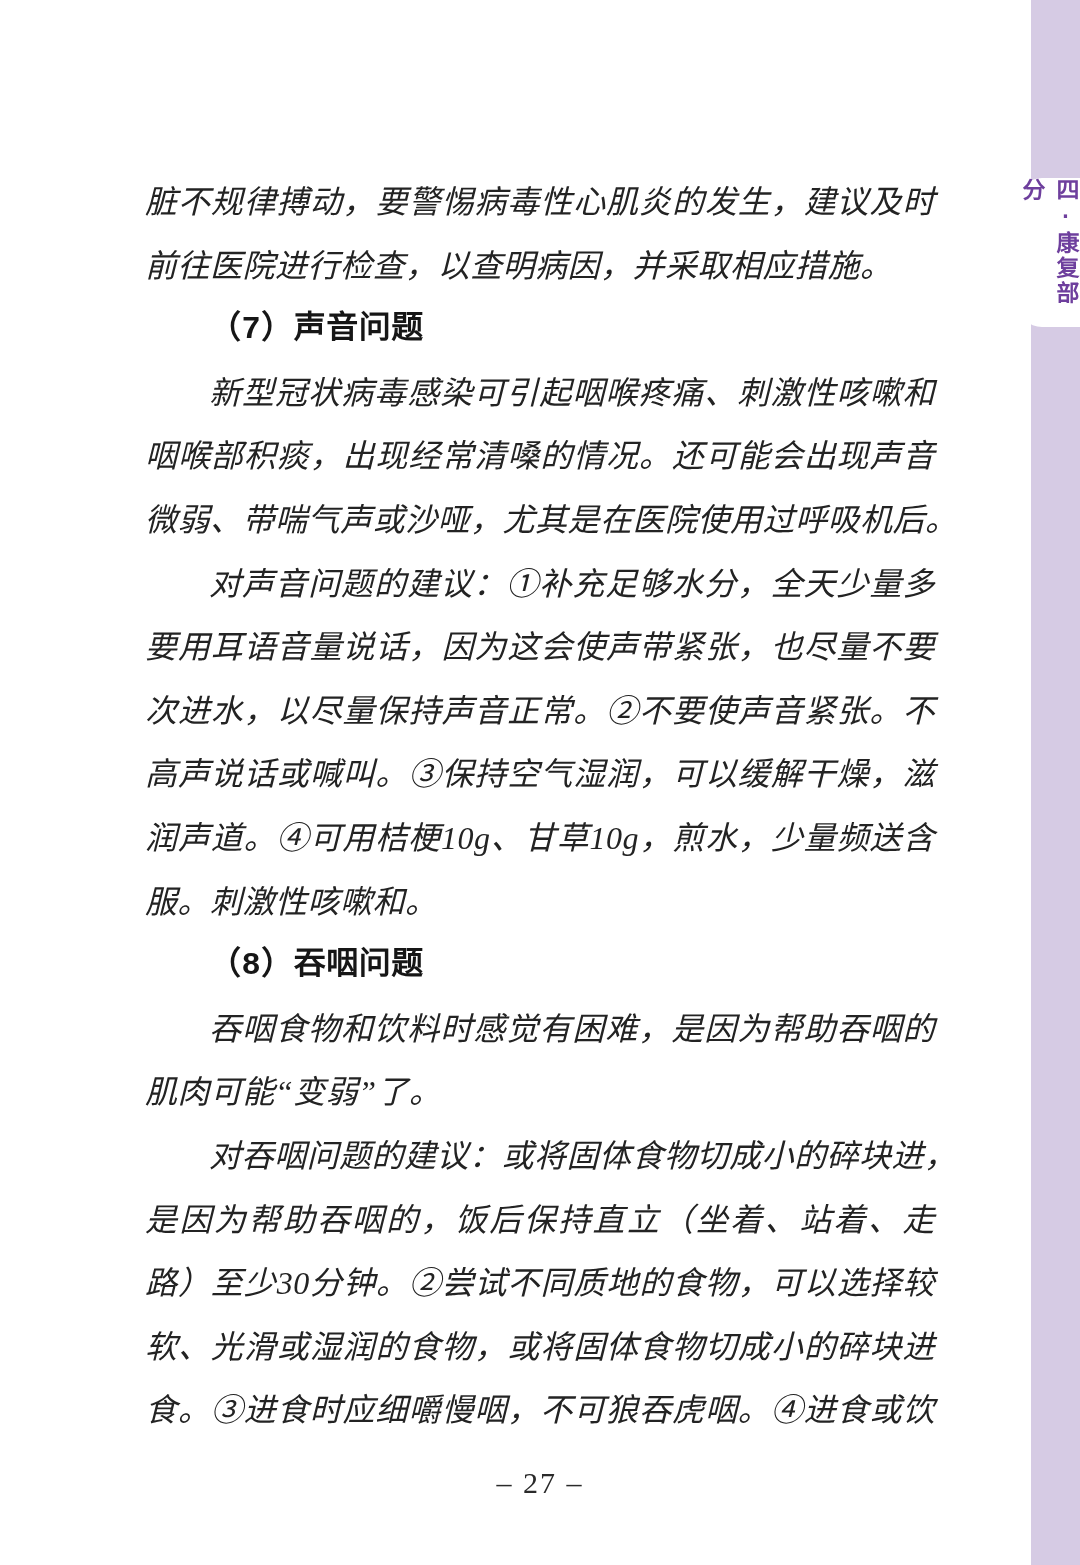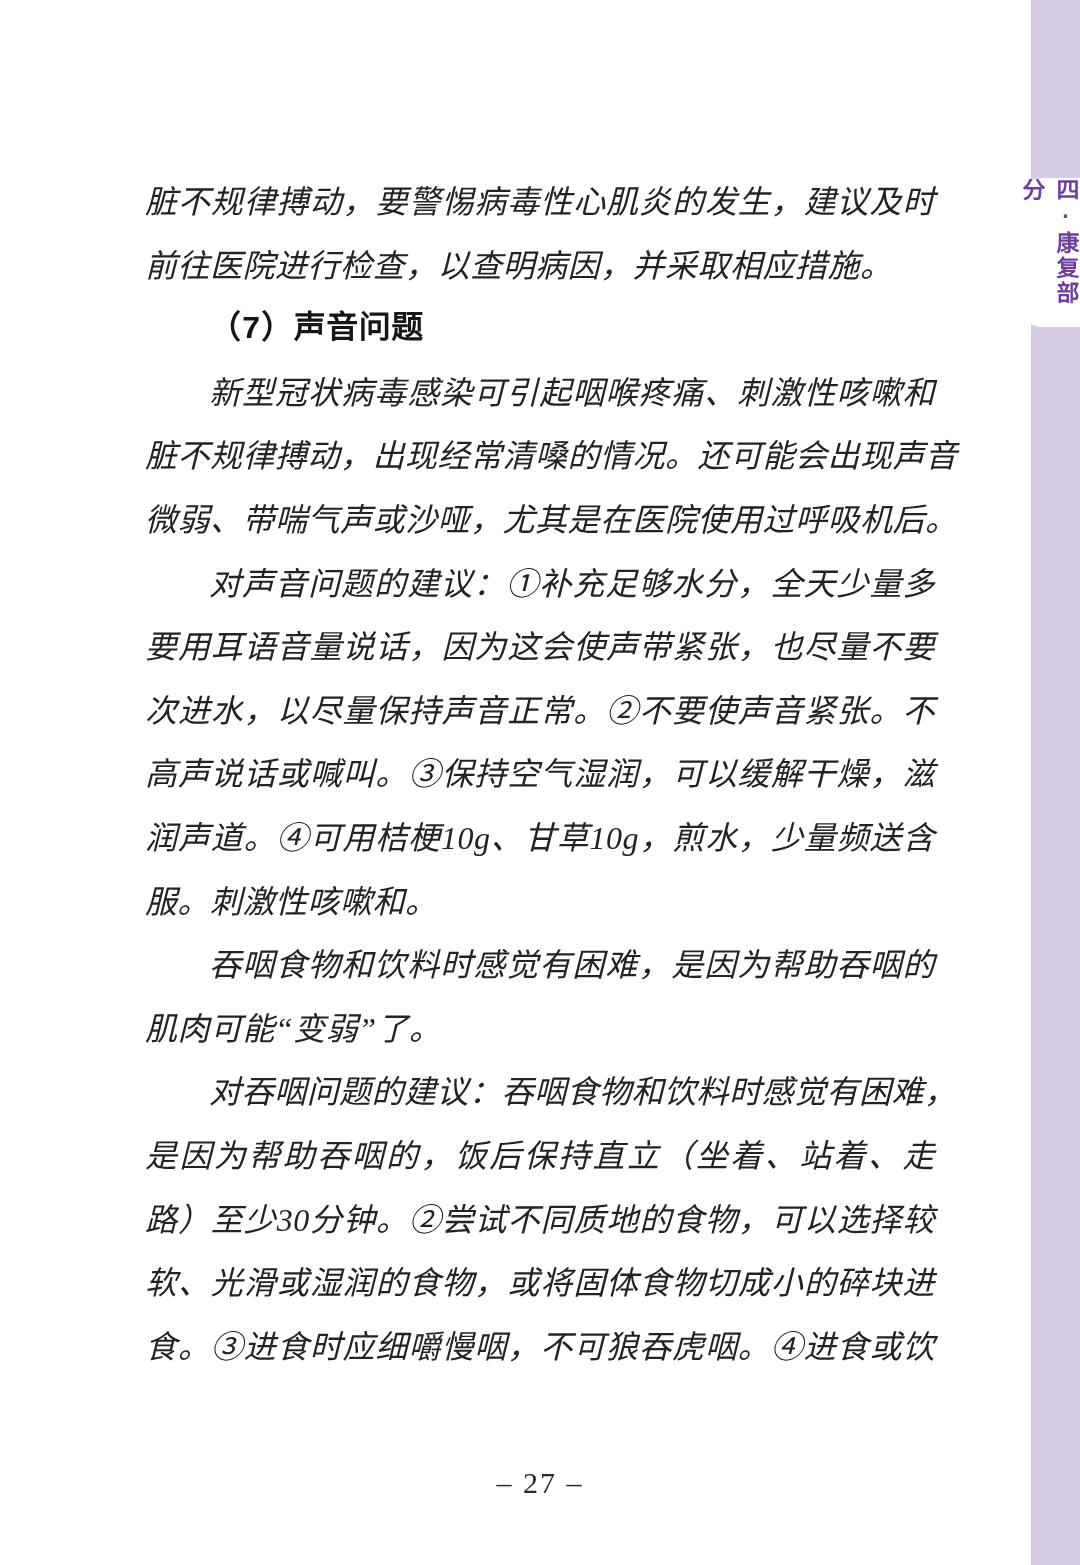--- a/index.html
+++ b/index.html
@@ -104,30 +104,31 @@
 
 <div class="sidebar-tab">
   <div class="sidebar-tab-label">四·康复部分</div>
 </div>
 
 <div class="content" id="content-blocks">
     <div class="line">脏不规律搏动，要警惕病毒性心肌炎的发生，建议及时</div>
     <div class="line lastline">前往医院进行检查，以查明病因，并采取相应措施。</div>
     <div class="heading">（7）声音问题</div>
     <div class="line indent">新型冠状病毒感染可引起咽喉疼痛、刺激性咳嗽和</div>
-    <div class="line">脏不规律搏动，出现经常清嗓的情况。还可能会出现声音</div>
+    <div class="line">咽喉部积痰，出现经常清嗓的情况。还可能会出现声音</div>
     <div class="line">微弱、带喘气声或沙哑，尤其是在医院使用过呼吸机后。</div>
     <div class="line indent">对声音问题的建议：①补充足够水分，全天少量多</div>
     <div class="line">要用耳语音量说话，因为这会使声带紧张，也尽量不要</div>
     <div class="line">次进水，以尽量保持声音正常。②不要使声音紧张。不</div>
     <div class="line">高声说话或喊叫。③保持空气湿润，可以缓解干燥，滋</div>
     <div class="line">润声道。④可用桔梗10g、甘草10g，煎水，少量频送含</div>
     <div class="line lastline">服。刺激性咳嗽和。</div>
+    <div class="heading">（8）吞咽问题</div>
     <div class="line indent">吞咽食物和饮料时感觉有困难，是因为帮助吞咽的</div>
     <div class="line lastline">肌肉可能“变弱”了。</div>
-    <div class="line indent">对吞咽问题的建议：吞咽食物和饮料时感觉有困难，</div>
+    <div class="line indent">对吞咽问题的建议：或将固体食物切成小的碎块进，</div>
     <div class="line">是因为帮助吞咽的，饭后保持直立（坐着、站着、走</div>
     <div class="line">路）至少30分钟。②尝试不同质地的食物，可以选择较</div>
     <div class="line">软、光滑或湿润的食物，或将固体食物切成小的碎块进</div>
     <div class="line">食。③进食时应细嚼慢咽，不可狼吞虎咽。④进食或饮</div>
   </div>
 
 <div class="page-number">– 27 –</div>
 
 </body></html>

